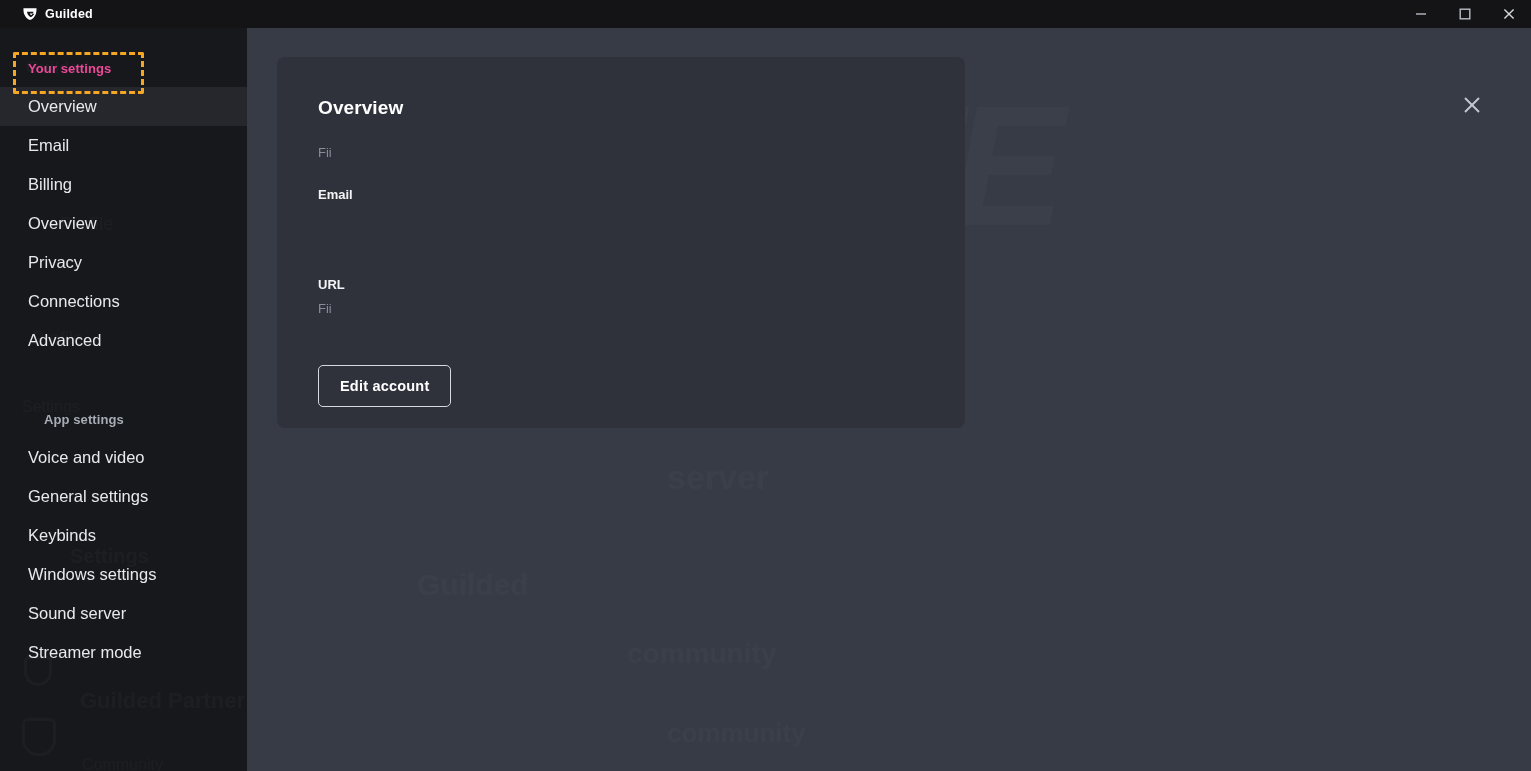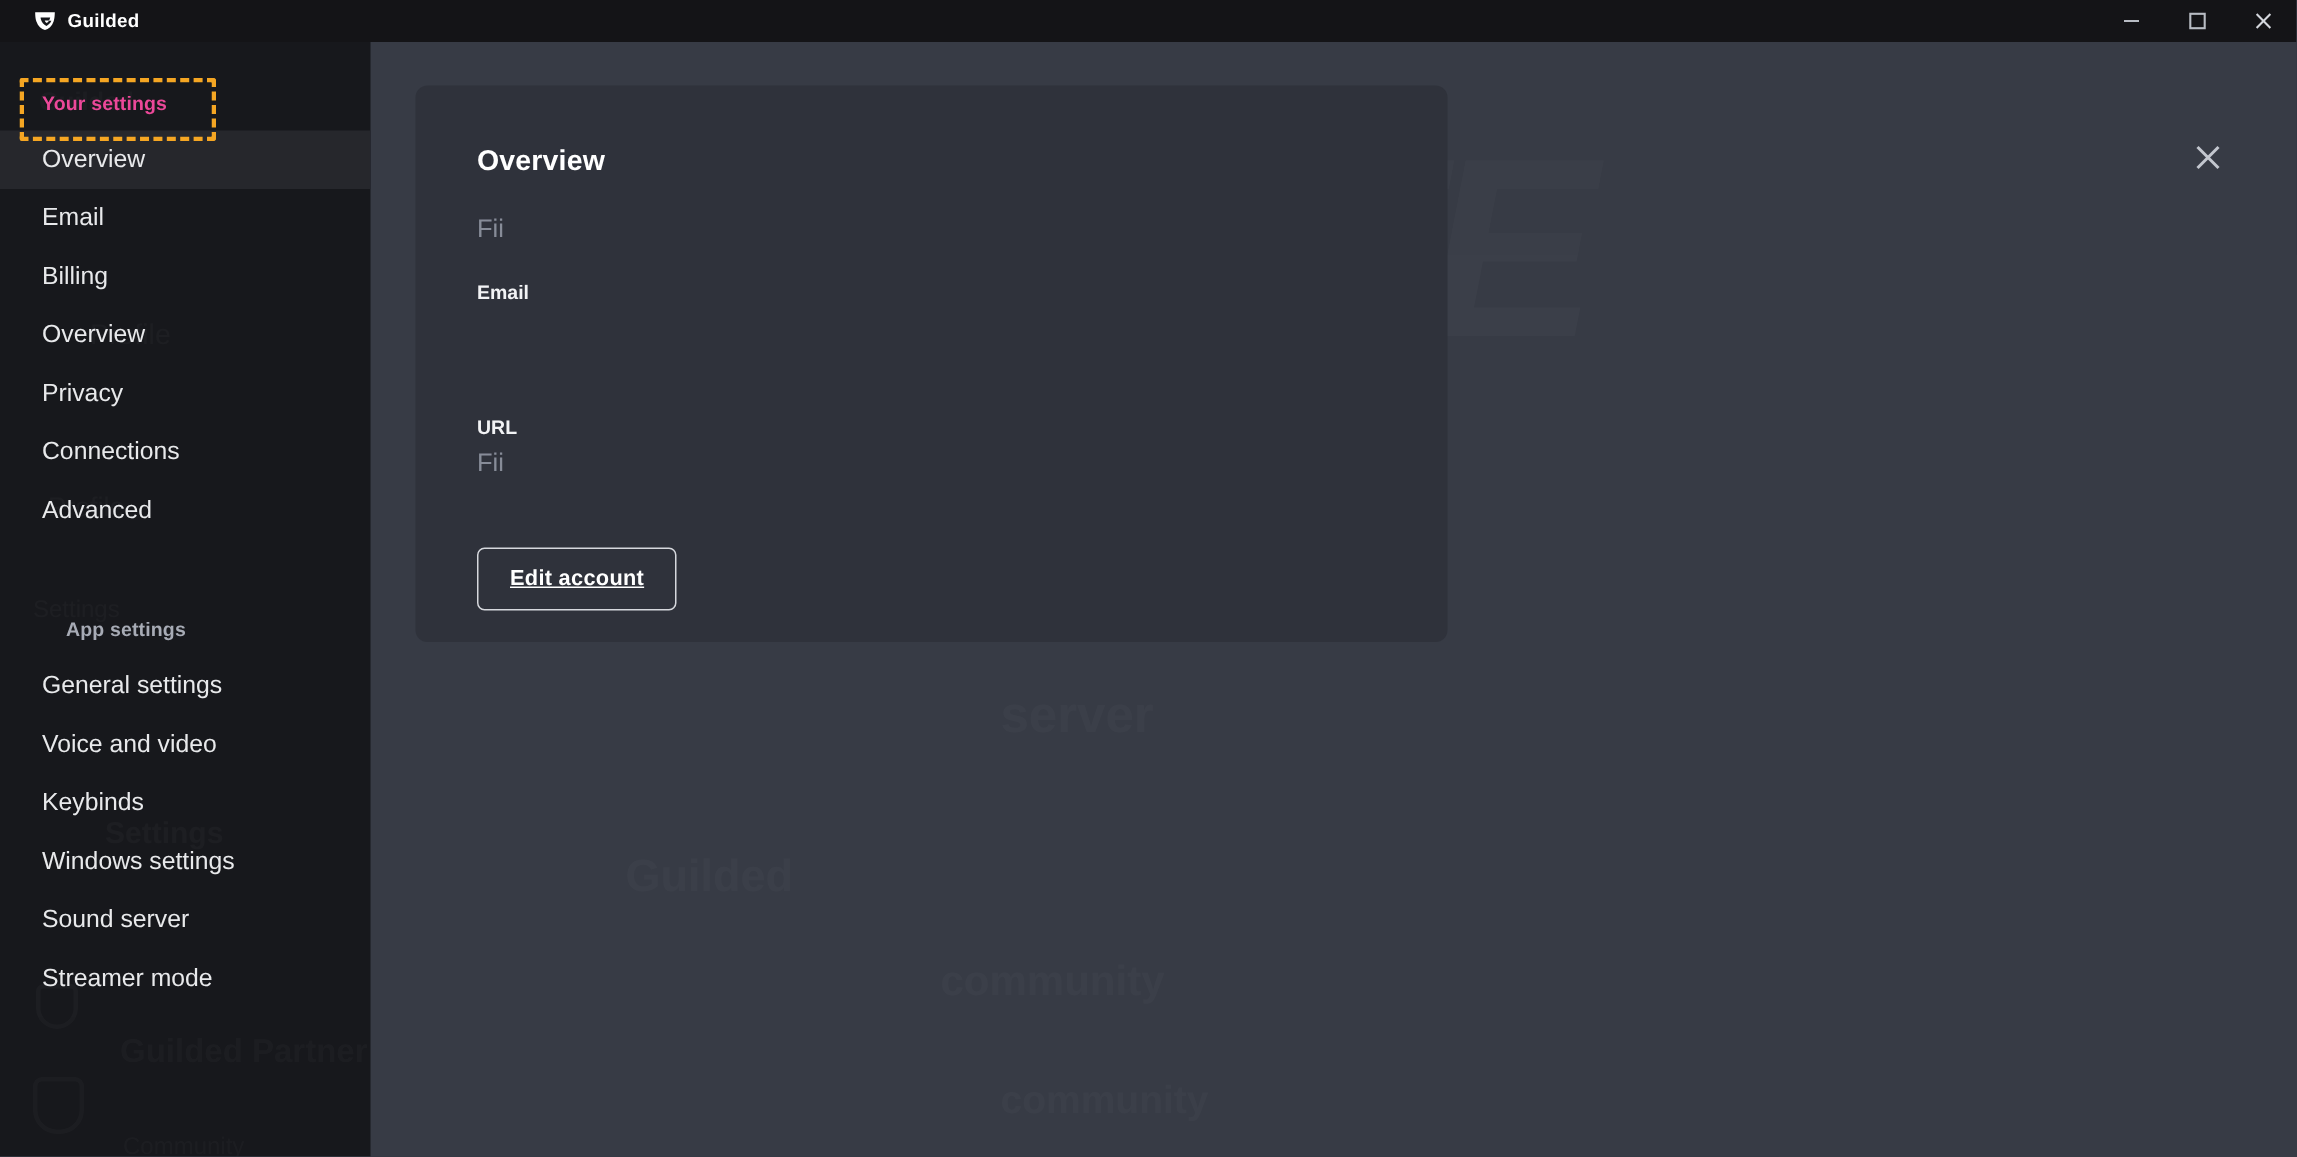--- a/index.html
+++ b/index.html
@@ -282,21 +282,21 @@
   }
   .field { margin-bottom: 0; }
   .field-label {
     color: #f2f3f5;
     font-size: 13px;
     font-weight: bold;
     line-height: 16px;
   }
   .field-value {
     color: #878c98;
-    font-size: 17px;
+    font-size: 13px;
     line-height: 20px;
     margin-top: 6px;
     min-height: 20px;
   }
   .field-spacer-1 { height: 24px; }
   .field-spacer-2 { height: 48px; }
 
   .btn-edit {
     margin-top: 46px;
     display: inline-block;
@@ -304,21 +304,20 @@
     border: 1px solid #d6d8dd;
     border-radius: 5px;
     color: #ffffff;
     font-size: 14.5px;
     font-weight: bold;
     letter-spacing: 0.2px;
     padding: 12px 21px;
     line-height: 16px;
     cursor: default;
     font-family: "Liberation Sans", sans-serif;
-    text-decoration: underline;
   }
 </style>
 </head>
 <body>
 
 <div id="app">
 
   <div class="titlebar">
     <div class="brand">
       <span class="brand-logo-wrap">
@@ -393,24 +392,24 @@
       <div class="nav-item">
         <span>Connections</span>
       </div>
       <div class="nav-item">
         <span>Advanced</span>
       </div>
 
       <div class="section-head plain">App settings</div>
 
       <div class="nav-item">
+        <span>Voice and video</span>
+      </div>
+      <div class="nav-item">
         <span>General settings</span>
-      </div>
-      <div class="nav-item">
-        <span>Voice and video</span>
       </div>
       <div class="nav-item">
         <span>Keybinds</span>
       </div>
       <div class="nav-item">
         <span>Windows settings</span>
       </div>
       <div class="nav-item">
         <span>Sound server</span>
       </div>

